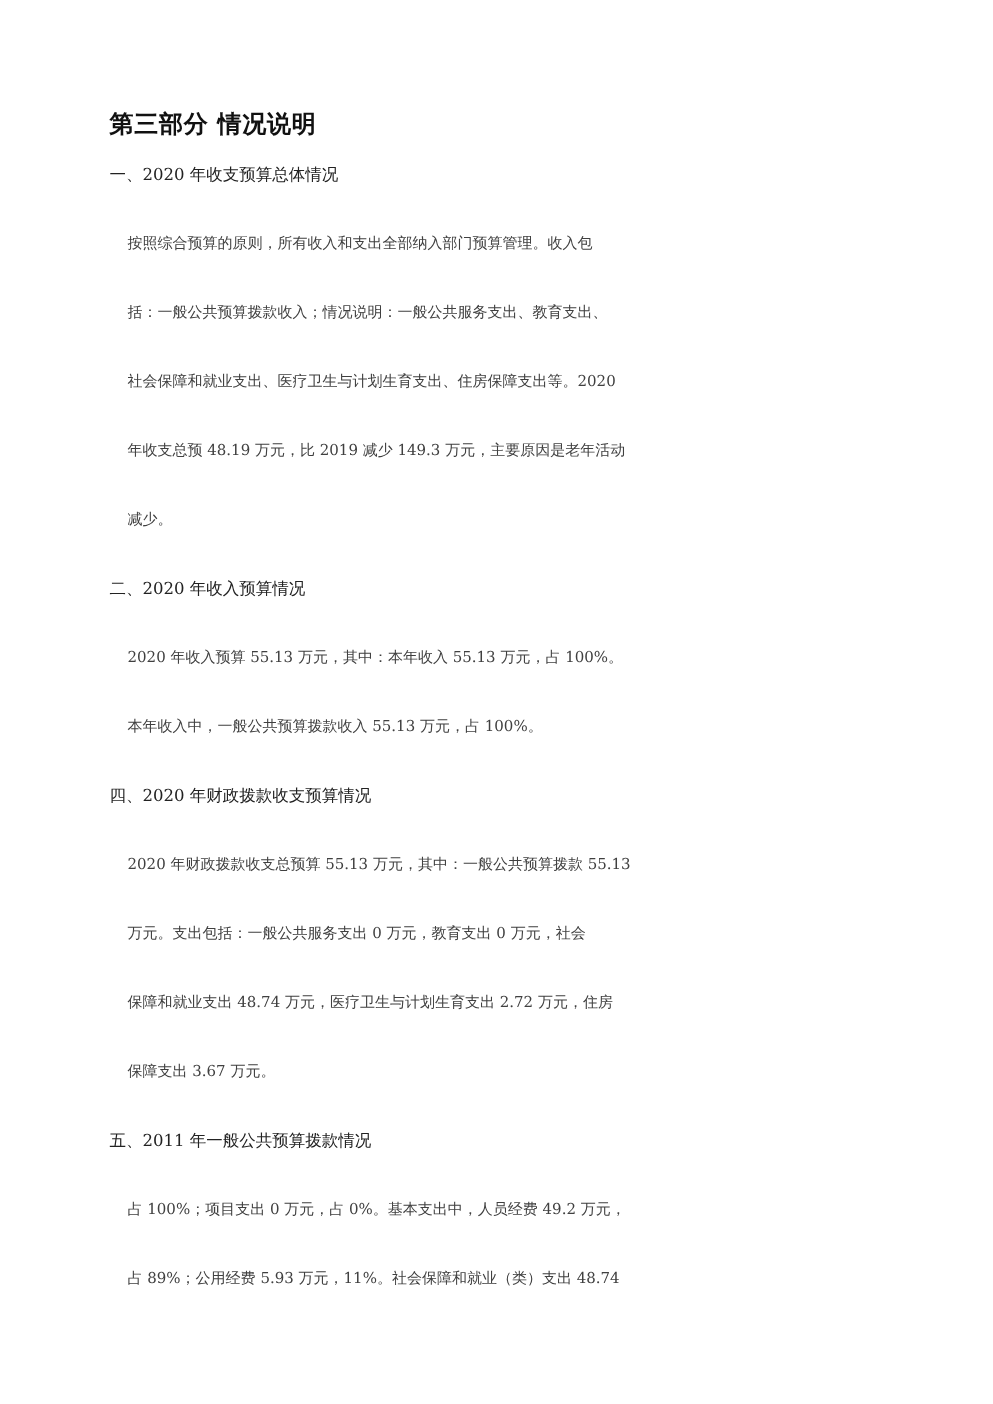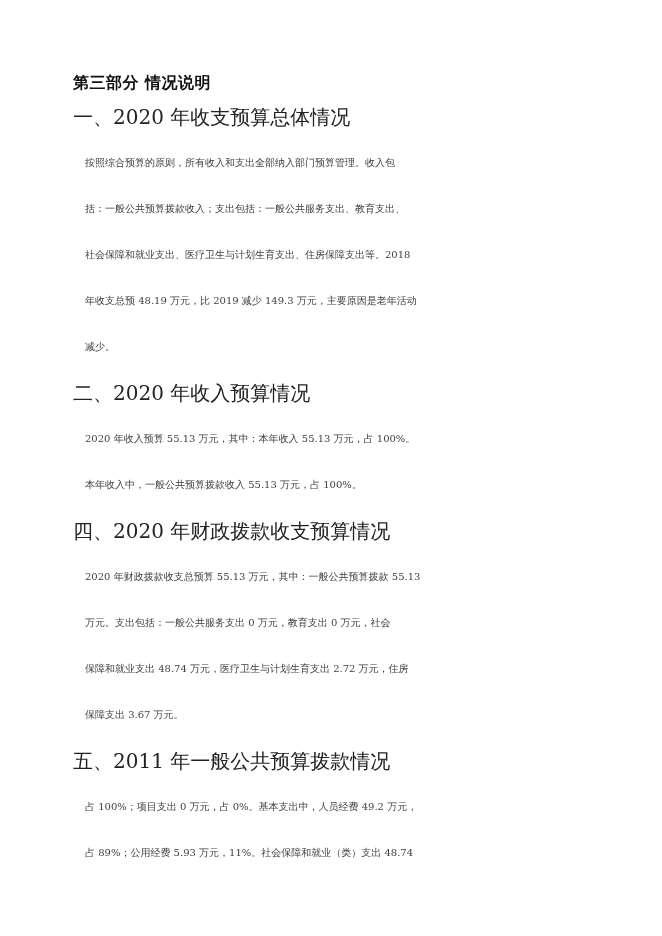--- a/index.html
+++ b/index.html
@@ -24,21 +24,21 @@
   .title {
     font-family: "DejaVu Sans", "Liberation Sans", sans-serif;
     font-weight: bold;
     font-size: 16px;
     line-height: 34px;
     margin: 0;
     letter-spacing: 0.5px;
     color: #111;
   }
   .section-heading {
-    font-size: 20px;
+    font-size: 11px;
     line-height: 34px;
     margin: 0;
     font-weight: normal;
     color: #222;
     white-space: nowrap;
   }
   .line {
     font-size: 10px;
     line-height: 34px;
     margin: 12px;
@@ -48,22 +48,22 @@
 </style>
 </head>
 <body>
 
 <div class="page">
   <h1 class="title">第三部分  情况说明</h1>
 
   <div>
     <p class="section-heading">一、2020 年收支预算总体情况</p>
     <p class="line">按照综合预算的原则，所有收入和支出全部纳入部门预算管理。收入包</p>
-    <p class="line">括：一般公共预算拨款收入；支出包括：一般公共服务支出、教育支出、</p>
-    <p class="line">社会保障和就业支出、医疗卫生与计划生育支出、住房保障支出等。2018</p>
+    <p class="line">括：一般公共预算拨款收入；情况说明：一般公共服务支出、教育支出、</p>
+    <p class="line">社会保障和就业支出、医疗卫生与计划生育支出、住房保障支出等。2020</p>
     <p class="line">年收支总预 48.19 万元，比 2019 减少 149.3 万元，主要原因是老年活动</p>
     <p class="line">减少。</p>
   </div>
 
   <div>
     <p class="section-heading">二、2020 年收入预算情况</p>
     <p class="line">2020 年收入预算 55.13 万元，其中：本年收入 55.13 万元，占  100%。</p>
     <p class="line">本年收入中，一般公共预算拨款收入 55.13 万元，占  100%。</p>
   </div>
 

